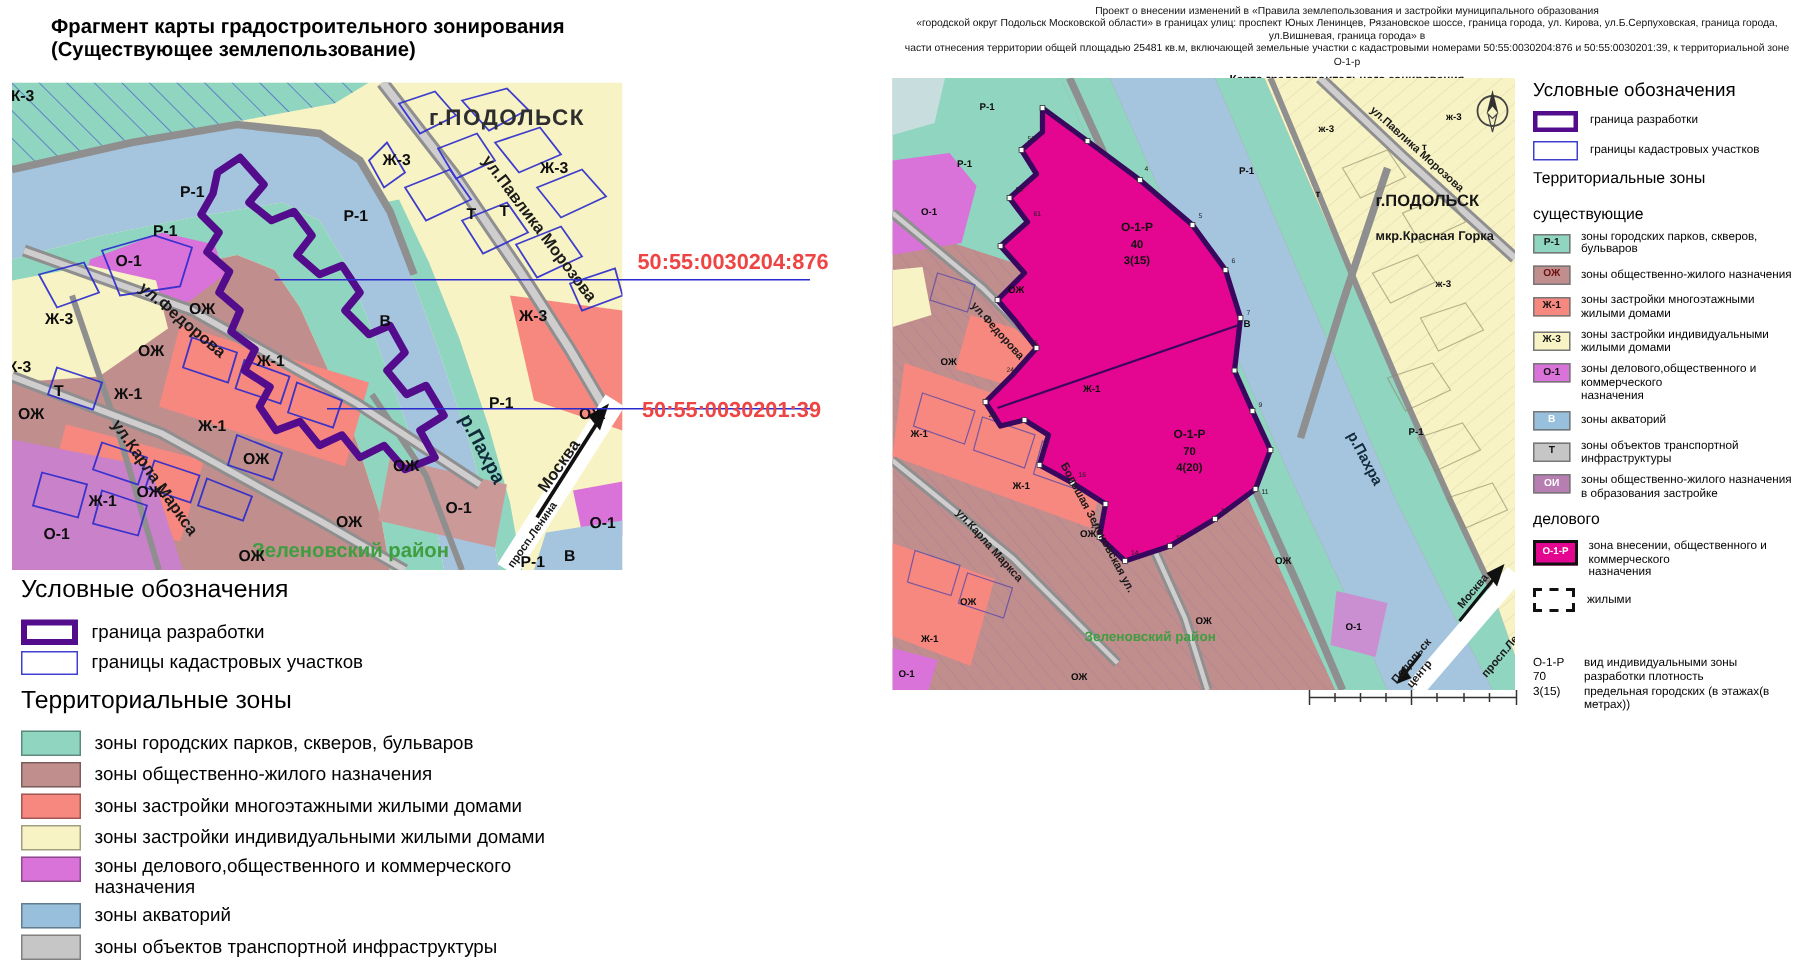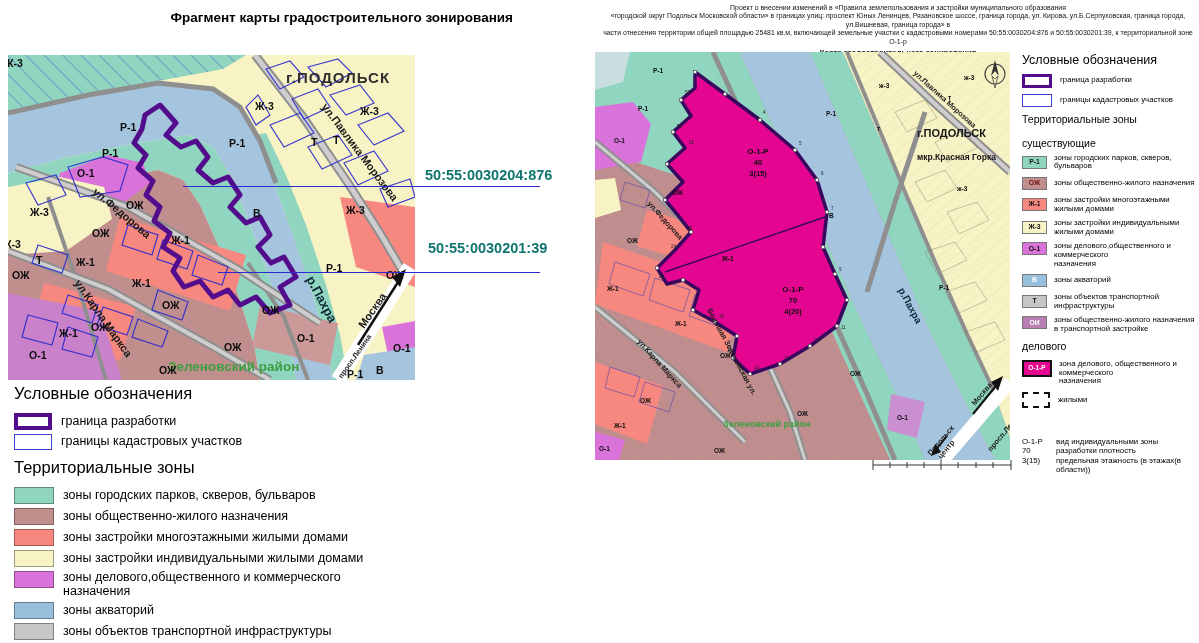--- a/index.html
+++ b/index.html
@@ -1,23 +1,23 @@
 <!DOCTYPE html>
 <html><head>
 <meta charset="utf-8">
 <style>
   html,body{margin:0;padding:0;background:#fff}
   .stage{position:relative;width:1199px;height:643px;background:#fff;overflow:hidden;
          font-family:"Liberation Sans",sans-serif;color:#000}
   .abs{position:absolute}
 
   
-  .ltitle{left:13px;top:10px;width:500px;text-align:right;font-weight:bold;
+  .ltitle{left:34px;top:10px;width:500px;text-align:left;font-weight:bold;
           font-size:13.5px;line-height:15px}
-  .cadlabel{color:#0f766e;font-weight:bold;font-size:14.5px;text-align:right}
+  .cadlabel{color:#ef4444;font-weight:bold;font-size:14.5px;text-align:right}
   .leader{height:0;border-top:1.6px solid #2a2ace}
 
   .lleg{left:14px;top:384px;width:430px}
   .lleg-h{font-size:16.5px;margin:0 0 10px 0}
   .lrow{display:flex;align-items:center;margin-bottom:4px}
   .lrow.top{align-items:flex-start}
   .sw{width:38px;height:15px;margin-right:9px;flex:0 0 auto;border:1px solid rgba(0,0,0,.35)}
   .sw-bound{width:30px;height:9px;border:4px solid #530d8c;background:#fff;margin-right:9px;flex:0 0 auto}
   .sw-cad{width:36px;height:14px;border:1.6px solid #4040d0;background:#fff;margin-right:9px;flex:0 0 auto}
   .ltext{font-size:12.5px;line-height:13.5px}
@@ -63,20 +63,21 @@
   .t-znum{font:bold 7.5px "Liberation Sans",sans-serif;fill:#111}
   .t-vert{font:4.5px "Liberation Sans",sans-serif;fill:#222}
 </style>
 </head>
 <body>
 
 <div class="stage">
 
   <div class="abs ltitle">
     <div>Фрагмент карты градостроительного зонирования</div>
+    <div>(Существующее землепользование)</div>
   </div>
 
   <svg class="abs" style="left:8px;top:55px" width="407" height="325" viewBox="0 0 407 325">
     <defs>
       <pattern id="hatchL" width="13" height="13" patternTransform="rotate(45)" patternUnits="userSpaceOnUse">
         <path d="M0 0H13" stroke="#3535cf" stroke-width="1"></path>
       </pattern>
     </defs>
     <rect width="407" height="325" fill="#f8f3c4"></rect>
     <polygon points="0,0 238,0 215,14 150,26 80,38 0,56" fill="#8fd5bf"></polygon>
@@ -182,21 +183,21 @@
     <text x="303" y="91" class="t-code">Т</text>
     <text x="325" y="89" class="t-code">Т</text>
     <text x="28" y="209" class="t-code">Т</text>
     <text x="245" y="162" class="t-code">В</text>
     <text x="368" y="319" class="t-code">В</text>
   </svg>
 
   <div class="abs leader" style="left:183px;top:186px;width:357px"></div>
   <div class="abs leader" style="left:218px;top:272px;width:322px"></div>
   <div class="abs cadlabel" style="left:425px;top:167px;width:115px">50:55:0030204:876</div>
-  <div class="abs cadlabel" style="left:428px;top:240px;width:112px">50:55:0030201:39</div>
+  <div class="abs cadlabel" style="left:428px;top:266px;width:112px">50:55:0030201:39</div>
 
   <div class="abs lleg">
     <div class="lleg-h">Условные обозначения</div>
     <div class="lrow">
       <span class="sw-bound"></span>
       <span class="ltext">граница разработки</span>
     </div>
     <div class="lrow">
       <span class="sw-cad"></span>
       <span class="ltext">границы кадастровых участков</span>
@@ -473,46 +474,46 @@
       <span>зоны акваторий</span>
     </div>
     <div class="rrow">
       <span class="chip sw-gray">Т</span>
       <span>зоны объектов транспортной инфраструктуры</span>
     </div>
     <div class="rrow top">
       <span class="chip chip-white sw-mauve">ОИ</span>
       <span>
         <div>зоны общественно-жилого назначения</div>
-        <div>в транспортной застройке</div>
+        <div>в образования застройке</div>
       </span>
     </div>
 
     <div class="rleg-sub">делового</div>
     <div class="rrow top" style="margin-top:10px">
       <span class="chip-proj">О-1-Р</span>
       <span>
-        <div>зона делового, общественного и коммерческого</div>
+        <div>зона внесении, общественного и коммерческого</div>
         <div>назначения</div>
       </span>
     </div>
     <div class="rrow">
       <span class="chip-dash"></span>
       <span>жилыми</span>
     </div>
 
     <div class="keyblock">
       <div class="keyrow">
         <span class="keyk">О-1-Р</span>
         <span>вид индивидуальными зоны</span>
       </div>
       <div class="keyrow">
         <span class="keyk">70</span>
         <span>разработки плотность</span>
       </div>
       <div class="keyrow">
         <span class="keyk">3(15)</span>
-        <span>предельная этажность (в этажах(в области))</span>
+        <span>предельная городских (в этажах(в метрах))</span>
       </div>
     </div>
   </div>
 
 </div>
 
 </body></html>

